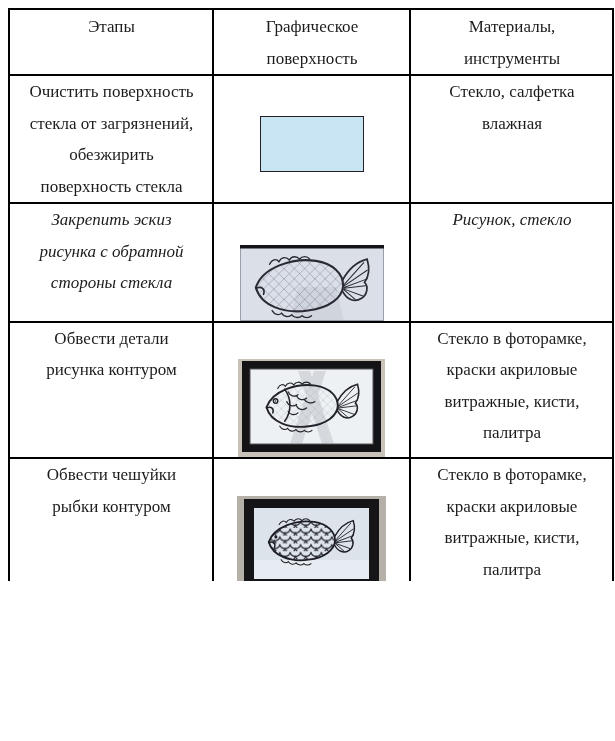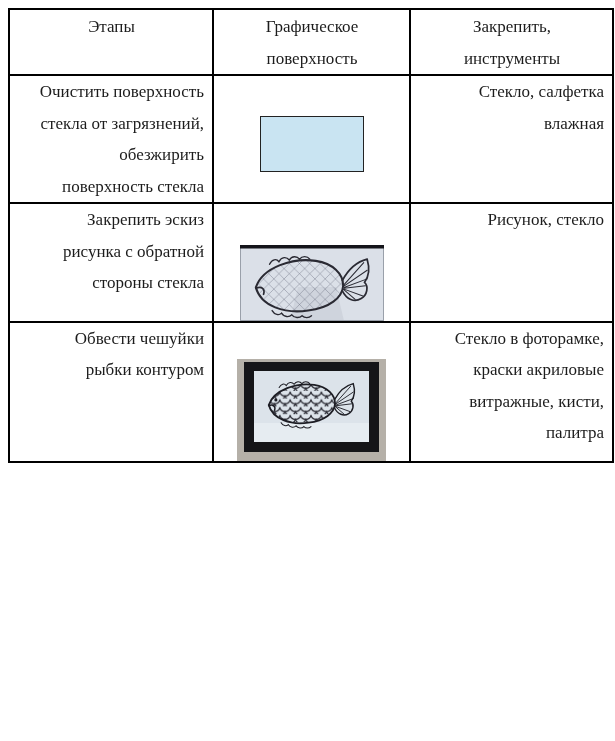--- a/index.html
+++ b/index.html
@@ -18,28 +18,28 @@
   }
   .process th, .process td {
     border: 2px solid #000000;
     vertical-align: top;
     font-size: 17px;
     font-weight: normal;
     line-height: 31.5px;
     padding: 0 8px 0 9px;
     white-space: pre-line;
     overflow: hidden;
-    text-align: right;
+    text-align: center;
   }
   .process th { text-align: center; padding-top: 1px; }
   .process td.img-cell { text-align: center; padding: 0; }
 
   tr.r-hdr { height: 62px; }
   tr.r-1 { height: 126px; }
-  tr.r-2 { height: 103px; }
+  tr.r-2 { height: 103px; font-style: italic; }
   tr.r-3 { height: 88px; }
   tr.r-4 { height: 95px; }
   tr.r-5 { height: 128px; }
   tr.r-6 { height: 128px; }
 
   .glass-rect {
     display: inline-block;
     width: 102px; height: 54px;
     margin-top: 8px;
     background: #c9e4f2;
@@ -116,21 +116,21 @@
     <colgroup>
       <col style="width:204px">
         <col style="width:197px">
         <col style="width:203px">
     </colgroup>
     <tbody>
         <tr class="r-hdr">
       <th>Этапы</th>
       <th>Графическое
 поверхность</th>
-      <th>Закрепить,
+      <th>Материалы,
 инструменты</th>
     </tr>
 
     <tr class="r-1">
       <td>Очистить поверхность
 стекла от загрязнений,
 обезжирить
 поверхность стекла</td>
       <td class="img-cell">
         <span class="glass-rect"></span>
@@ -150,20 +150,40 @@
           <rect x="0.5" y="0.5" width="143" height="75" fill="none" stroke="#9aa0aa" stroke-width="1"></rect>
           <rect x="0" y="0" width="144" height="3.5" fill="#14141a"></rect>
           <use href="#fish-base" x="3" y="3" width="137" height="72"></use>
         </svg>
       </td>
       <td>Рисунок, стекло</td>
     </tr>
 
 
 
+    <tr class="r-5">
+      <td>Обвести детали
+рисунка контуром</td>
+      <td class="img-cell">
+        <svg class="ph mt5" width="147" height="98" viewBox="0 0 147 98">
+          <rect x="0" y="0" width="147" height="98" fill="#c8c2b9"></rect>
+          <rect x="4" y="2" width="139" height="91" fill="#141416"></rect>
+          <rect x="12" y="10" width="123" height="75" fill="#eef1f4" stroke="#55555c" stroke-width="1"></rect>
+          <g opacity="0.25">
+            <polygon points="52,85 76,12 88,12 64,85" fill="#8e949e"></polygon>
+            <polygon points="84,85 60,12 72,12 96,85" fill="#8e949e"></polygon>
+          </g>
+          <use href="#fish-detail" x="18" y="16" width="112" height="59"></use>
+        </svg>
+      </td>
+      <td>Стекло в фоторамке,
+краски акриловые
+витражные, кисти,
+палитра</td>
+    </tr>
 
     <tr class="r-6">
       <td>Обвести чешуйки
 рыбки контуром</td>
       <td class="img-cell">
         <svg class="ph mt5" width="149" height="102" viewBox="0 0 149 102">
           <rect x="0" y="0" width="149" height="102" fill="#b5b0a8"></rect>
           <rect x="7" y="3" width="135" height="90" fill="#151518"></rect>
           <rect x="17" y="12" width="115" height="71" fill="#dce3ea"></rect>
           <rect x="17" y="64" width="115" height="19" fill="#e8edf2" opacity="0.8"></rect>

